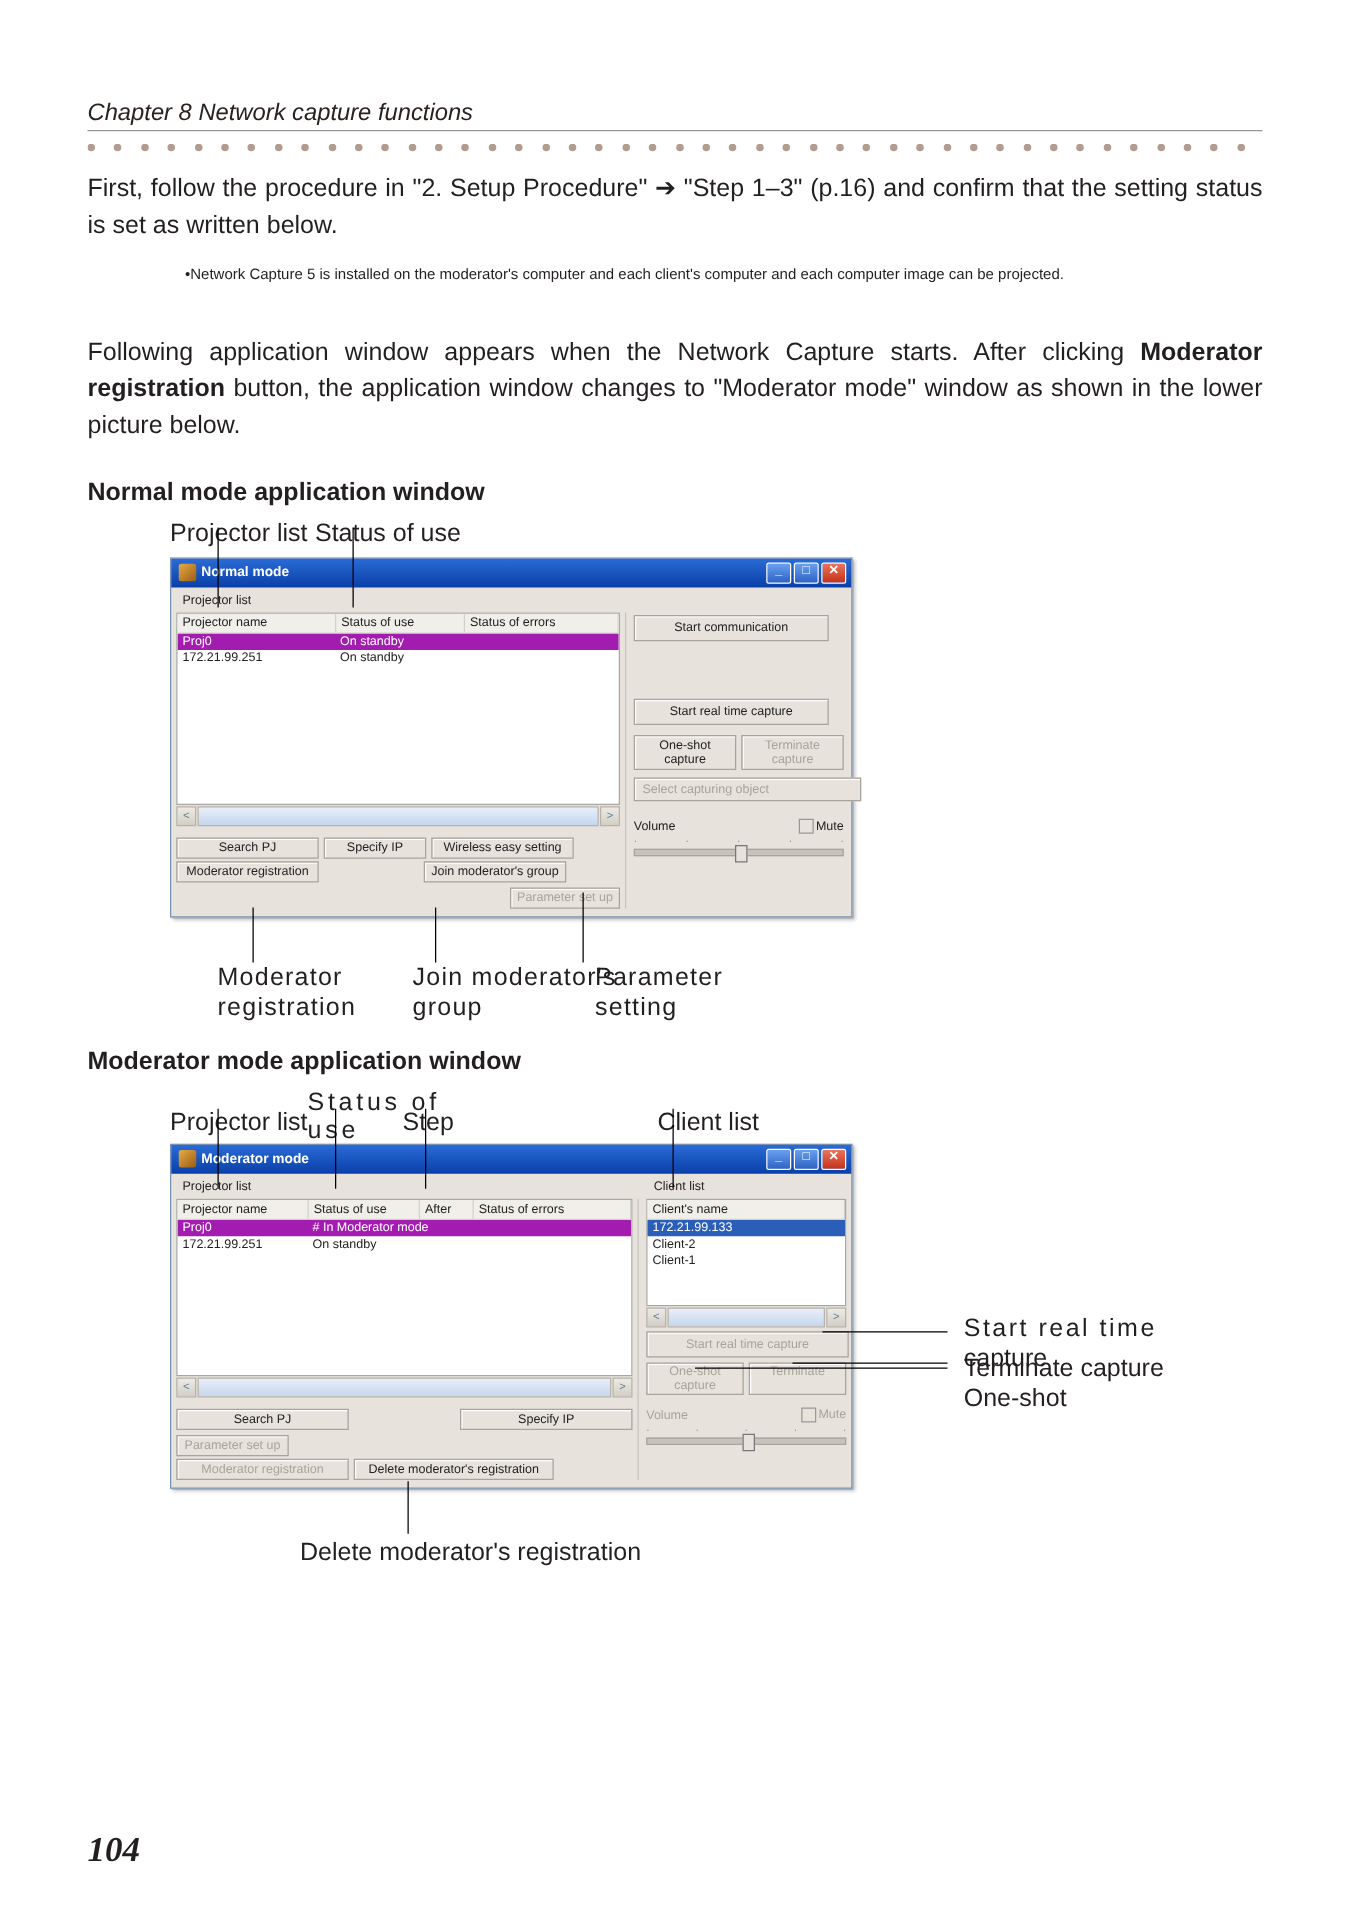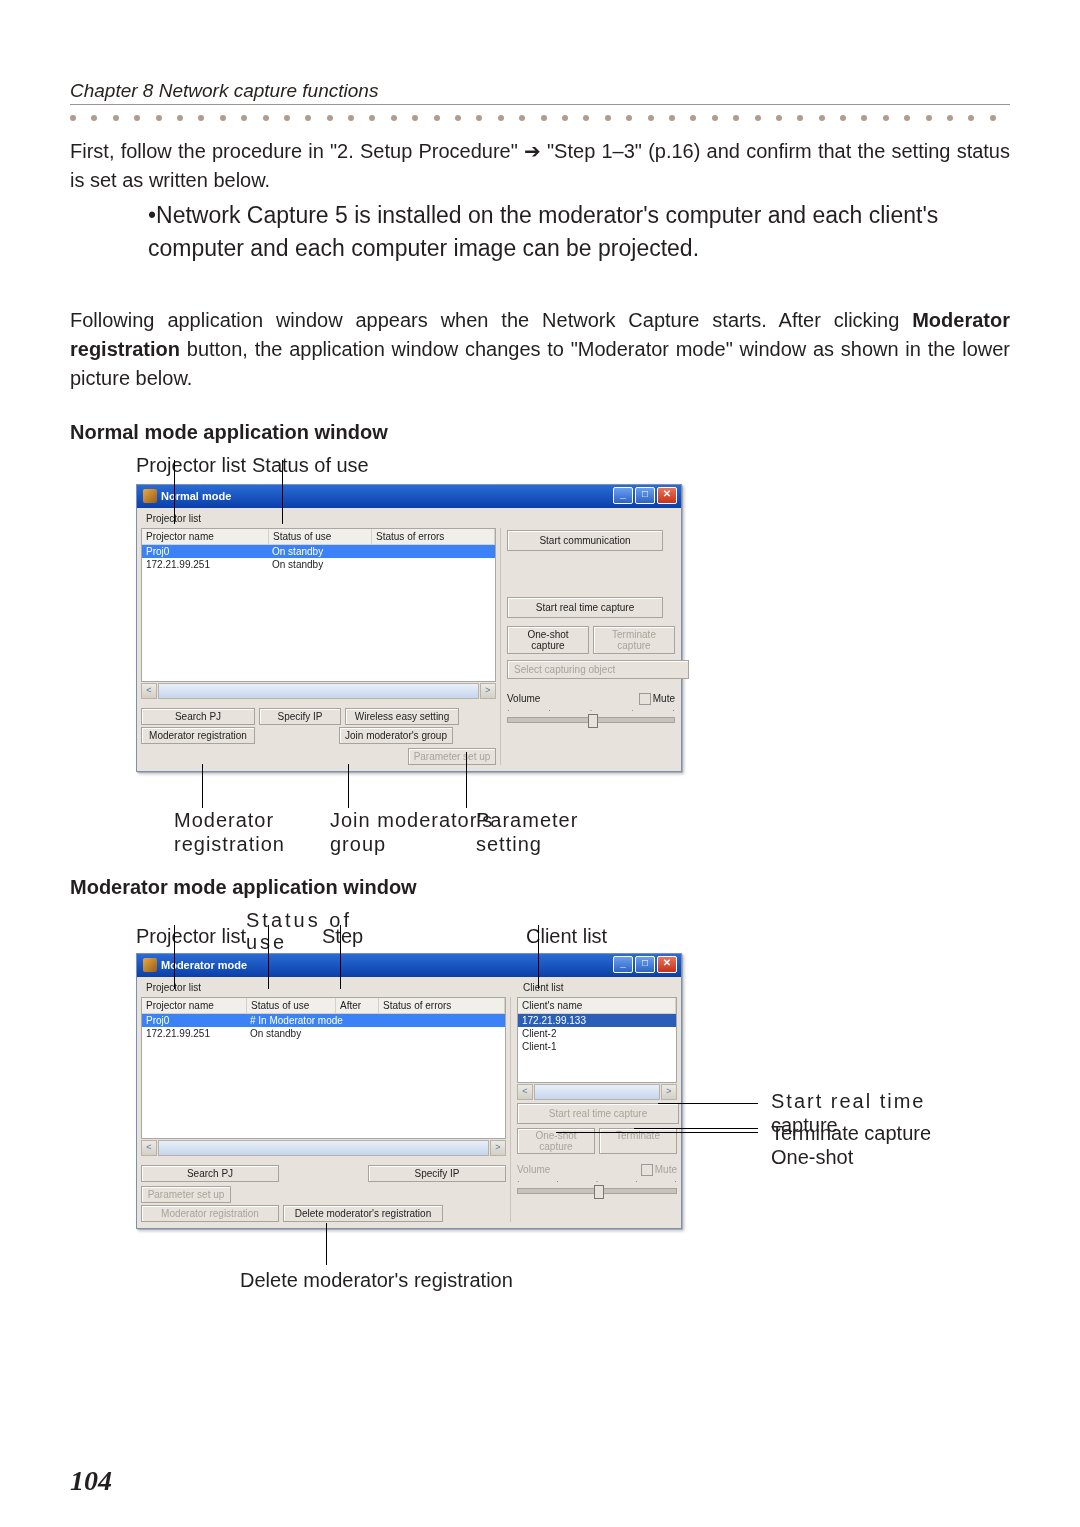--- a/index.html
+++ b/index.html
@@ -55,23 +55,23 @@
     vertical-align: middle;
   }
   .body-text {
     font-size: 20px;
     line-height: 1.45;
     text-align: justify;
     margin-top: 4px;
   }
   .bullet-indent {
     margin-left: 78px;
-    font-size: 23px;
+    font-size: 12px;
     line-height: 1.45;
-    margin-top: 4px;
+    margin-top: 16px;
   }
   .intro-cont {
     font-size: 20px;
     line-height: 1.45;
     margin-top: 40px;
     text-align: justify;
   }
   .section-sub {
     font-weight: 700;
     font-size: 20px;
@@ -158,21 +158,21 @@
   }
   .table-header .cell {
     padding: 2px 4px;
     border-right: 1px solid #d4d1ca;
     white-space: nowrap;
   }
   .proj-row {
     display: flex;
     font-size: 10px;
   }
-  .proj-row.sel { background: #3b82f6; color: #fff; }
+  .proj-row.sel { background: #a21caf; color: #fff; }
   .proj-row .cell { padding: 1px 4px; }
   .hscroll {
     display: flex;
     align-items: center;
     height: 14px;
     margin-top: 2px;
   }
   .hscroll .cap {
     width: 14px; height: 14px;
     background: linear-gradient(#eceae3,#d3cfc6);

